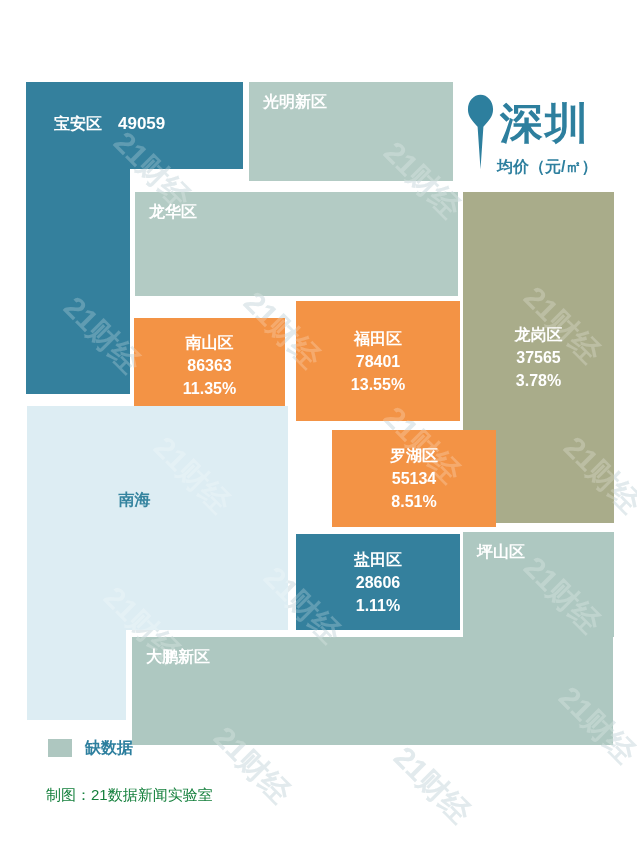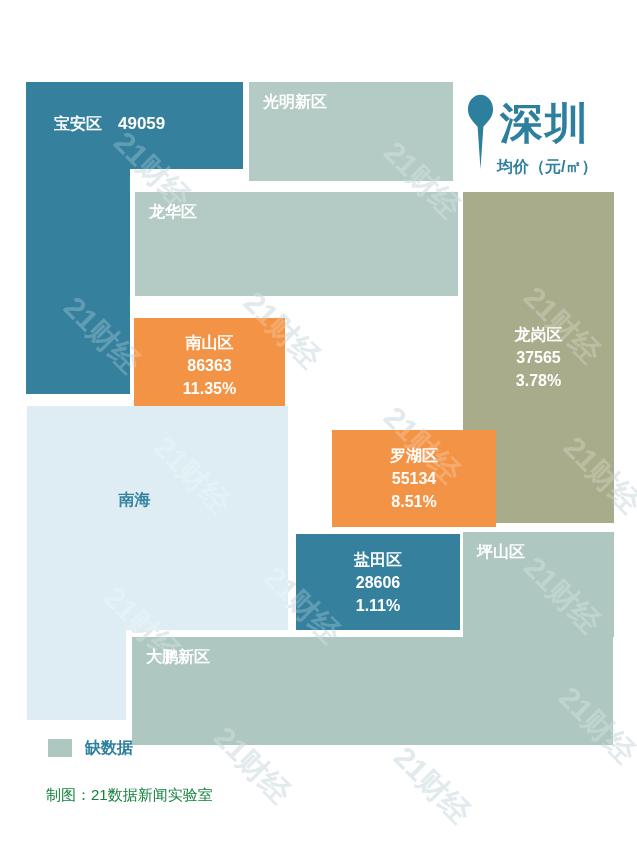--- a/index.html
+++ b/index.html
@@ -110,20 +110,27 @@
   </div>
 
   <div class="blk orange" id="blk-nanshan">
     <div class="lines">
       <div>南山区</div>
       <div>86363</div>
       <div>11.35%</div>
     </div>
   </div>
 
+  <div class="blk orange" id="blk-futian">
+    <div class="lines">
+      <div>福田区</div>
+      <div>78401</div>
+      <div>13.55%</div>
+    </div>
+  </div>
 
   <div class="blk olive" id="blk-longgang">
     <div class="lines">
       <div>龙岗区</div>
       <div>37565</div>
       <div>3.78%</div>
     </div>
   </div>
 
   <div class="blk sea" id="blk-nanhai">

